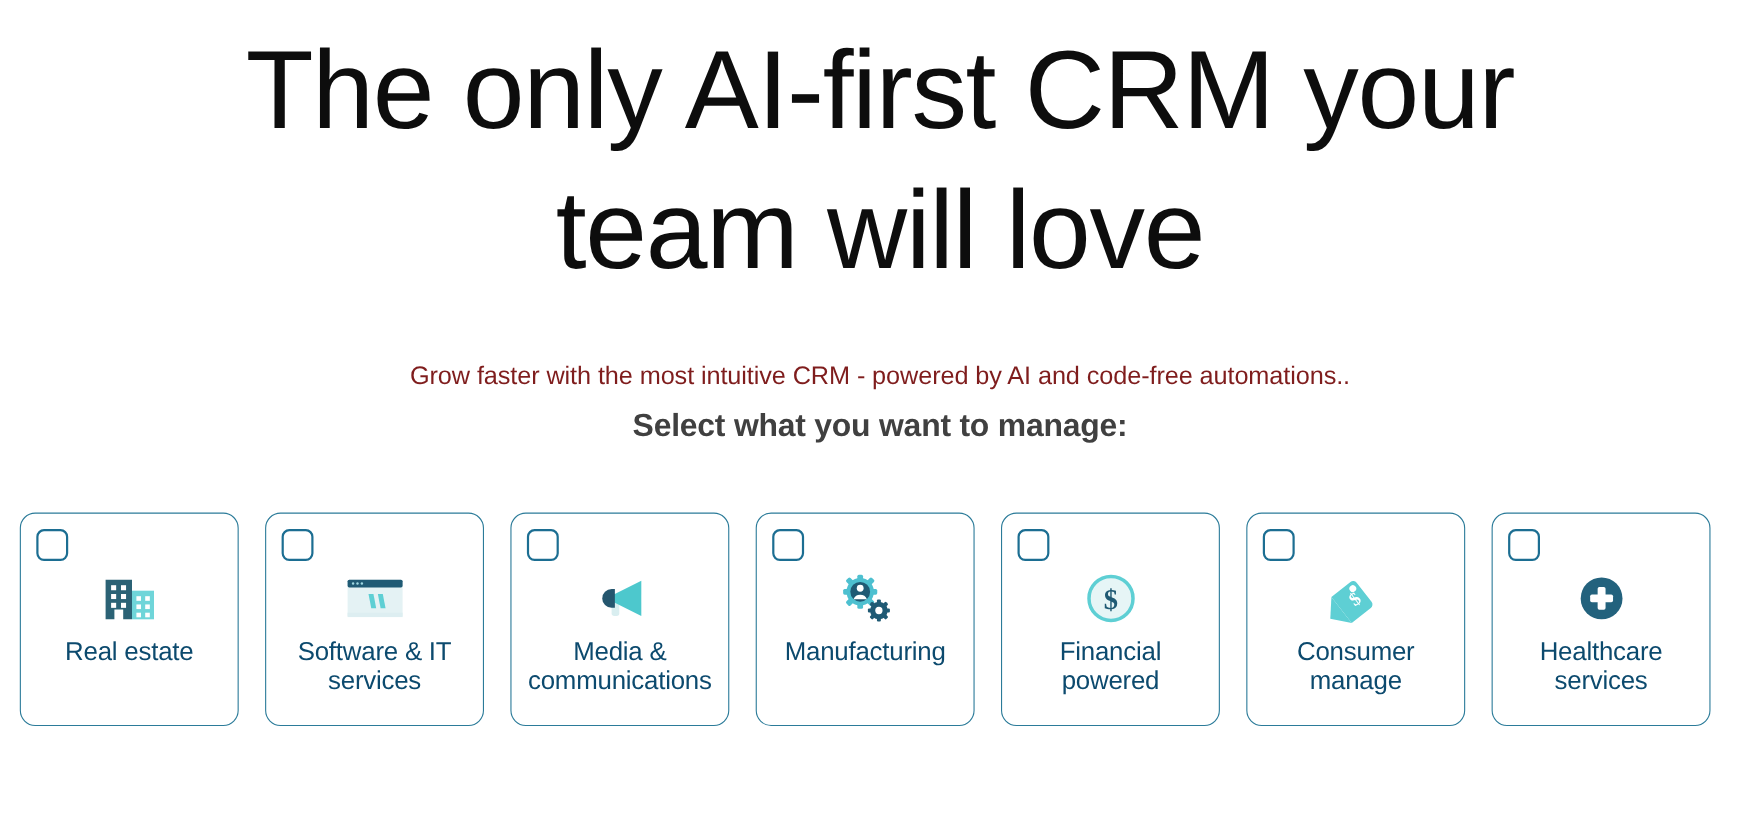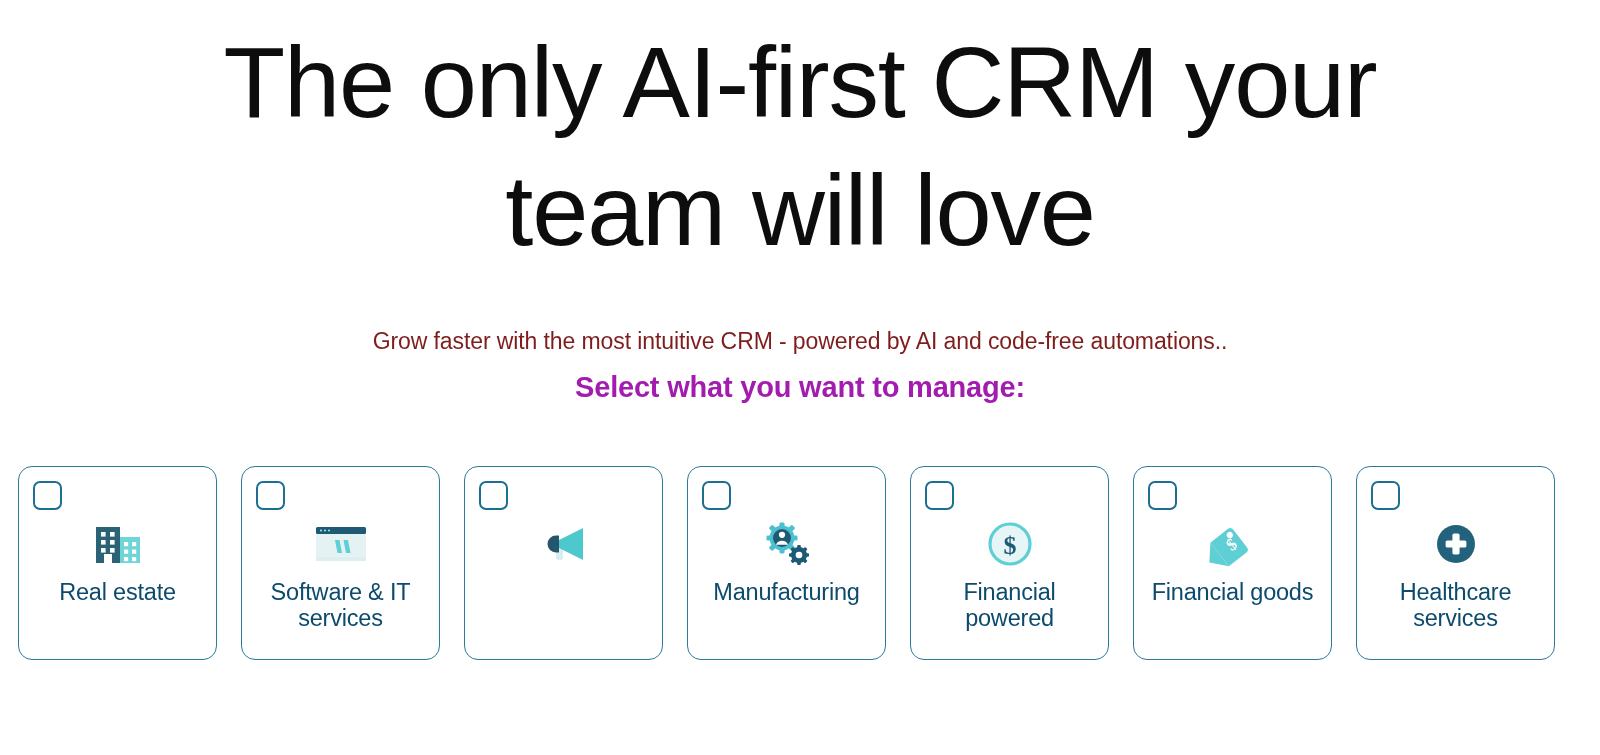--- a/index.html
+++ b/index.html
@@ -48,21 +48,21 @@
     font-weight: 400;
     line-height: 38px;
     color: #7f1d1d;
     letter-spacing: -0.1px;
   }
   .sub-line-2 {
     margin-top: 8px;
     font-size: 29px;
     font-weight: 700;
     line-height: 38px;
-    color: #a21caf;
+    color: #404040;
     letter-spacing: -0.2px;
   }
 
   
   .card-row {
     position: absolute;
     top: 466px;
     left: 18px;
     width: 1584px;
     display: flex;
@@ -174,20 +174,21 @@
 
     <div class="card">
       <div class="card-checkbox"></div>
       <div class="card-icon">
         <svg width="52" height="46" viewBox="0 0 52 46" aria-hidden="true">
           <rect x="18" y="23" width="7" height="16" rx="2.5" fill="#d9eef0"></rect>
           <path d="M45 7 L45 39 L20 26.5 L20 19.5 Z" fill="#4dc8cd"></path>
           <path d="M18 14.5 a8 8 0 0 0 0 17 l3 0 l0 -17 z" fill="#25566e"></path>
         </svg>
       </div>
+      <div class="card-label">Media &amp; communications</div>
     </div>
 
     <div class="card">
       <div class="card-checkbox"></div>
       <div class="card-icon">
         <svg width="52" height="48" viewBox="0 0 52 48" aria-hidden="true">
           <g fill="#4dc0d0">
             <circle cx="21" cy="18" r="12.5"></circle>
             <g>
               <rect x="18.4" y="2.5" width="5.2" height="6" rx="1.4"></rect>
@@ -237,21 +238,21 @@
       <div class="card-icon">
         <svg width="50" height="48" viewBox="0 0 50 48" aria-hidden="true">
           <g transform="rotate(-38 25 24)">
             <path d="M8 9 h22 a4 4 0 0 1 4 4 v22 a4 4 0 0 1 -4 4 h-22 z" fill="#5ecfd4"></path>
             <path d="M8 9 L8 39 L-5 24 Z" fill="#5ecfd4"></path>
             <circle cx="28" cy="15" r="3.1" fill="#ffffff"></circle>
           </g>
           <text x="24" y="30" text-anchor="middle" font-family="'Liberation Serif', serif" font-size="17" font-weight="700" fill="#ffffff" transform="rotate(-38 24 25)">$</text>
         </svg>
       </div>
-      <div class="card-label">Financial goods</div>
+      <div class="card-label">Consumer manage</div>
     </div>
 
     <div class="card">
       <div class="card-checkbox"></div>
       <div class="card-icon">
         <svg width="46" height="46" viewBox="0 0 46 46" aria-hidden="true">
           <circle cx="23" cy="23" r="19" fill="#23627d"></circle>
           <g fill="#ffffff">
             <rect x="19.4" y="12.6" width="7.2" height="20.8" rx="1.6"></rect>
             <rect x="12.6" y="19.4" width="20.8" height="7.2" rx="1.6"></rect>

